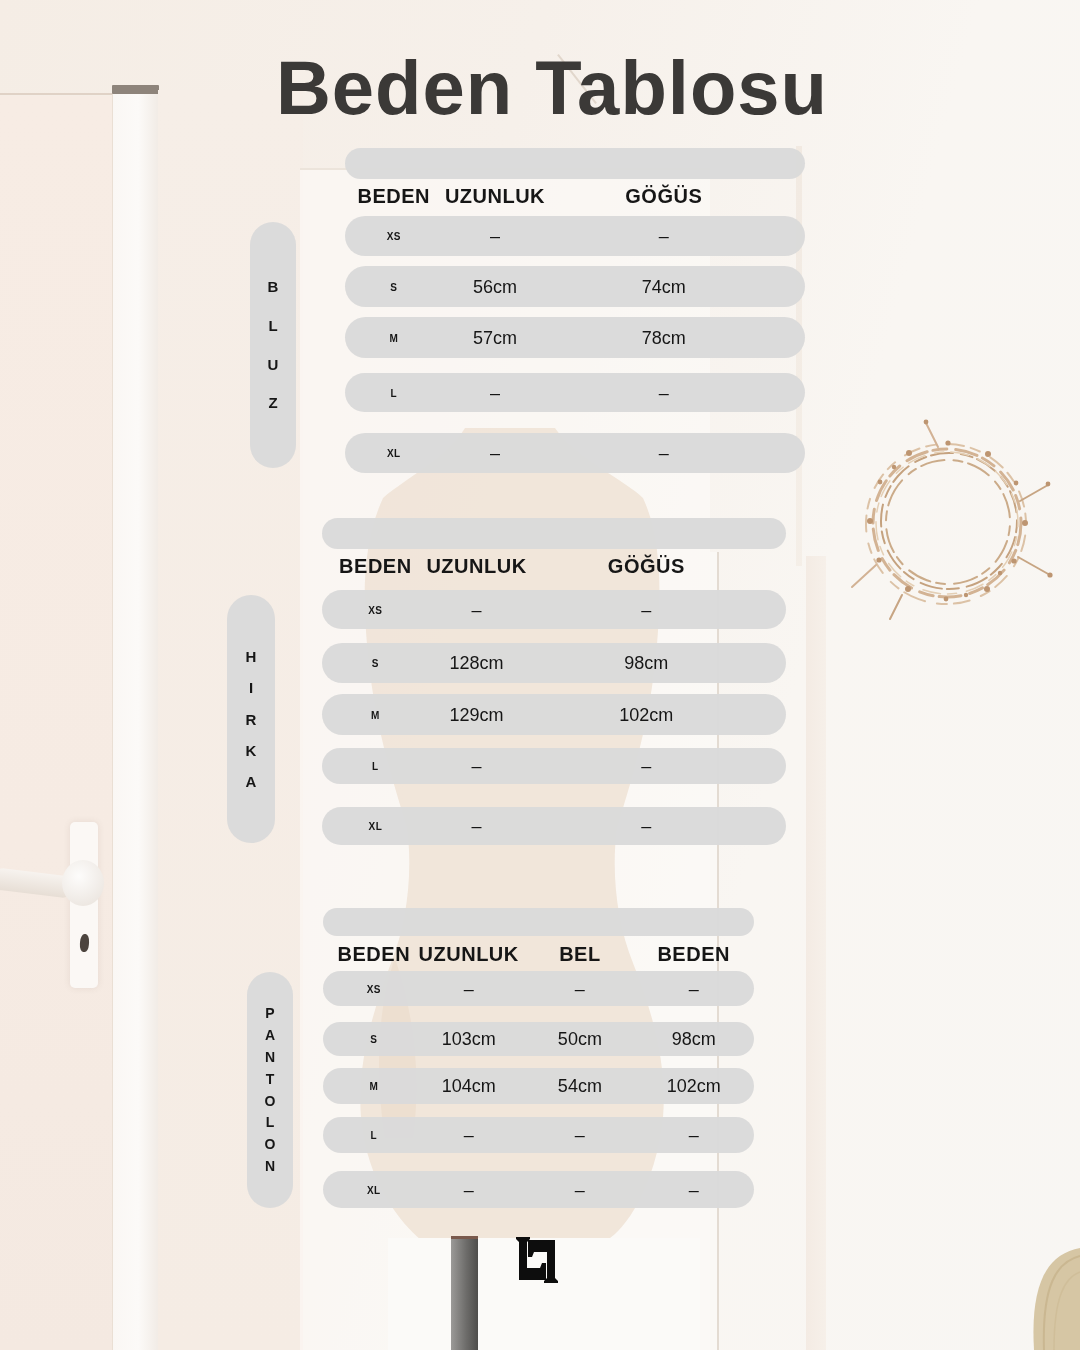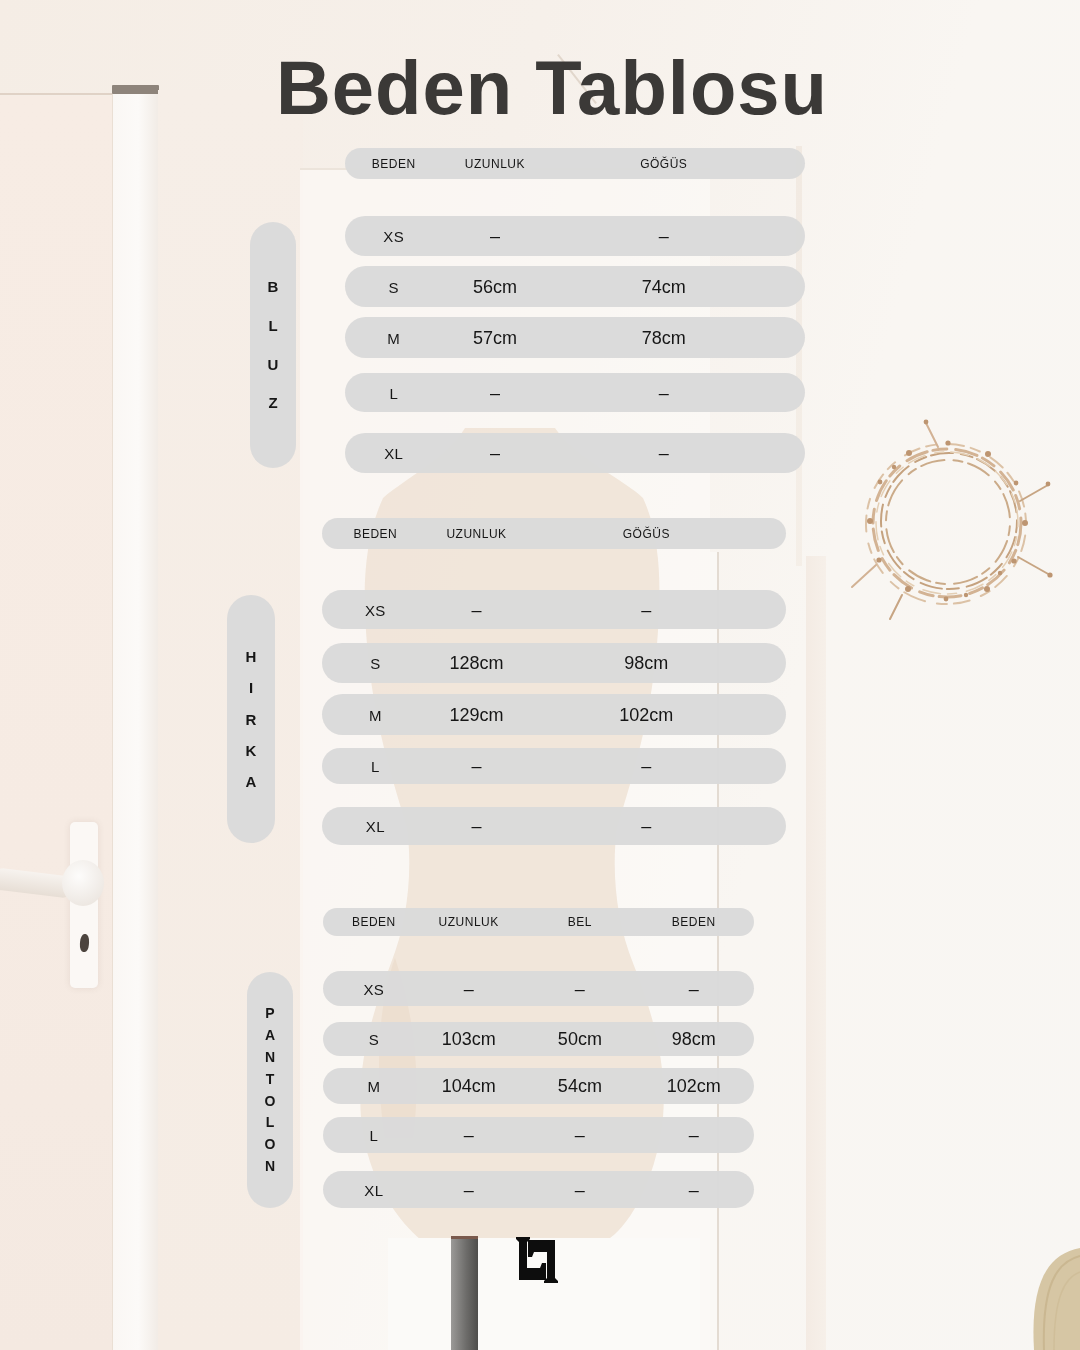--- a/index.html
+++ b/index.html
@@ -37,22 +37,22 @@
   .t2{left:322px;width:464px;}
   .t3{left:323px;width:431px;}
   #t1h{top:148px;height:31px;} #t1r1{top:216px;height:40px;} #t1r2{top:266px;height:41px;}
   #t1r3{top:317px;height:41px;} #t1r4{top:373px;height:39px;} #t1r5{top:433px;height:40px;}
   #t2h{top:518px;height:31px;} #t2r1{top:590px;height:39px;} #t2r2{top:643px;height:40px;}
   #t2r3{top:694px;height:41px;} #t2r4{top:748px;height:36px;} #t2r5{top:807px;height:38px;}
   #t3h{top:908px;height:28px;} #t3r1{top:971px;height:35px;} #t3r2{top:1022px;height:34px;}
   #t3r3{top:1068px;height:36px;} #t3r4{top:1117px;height:36px;} #t3r5{top:1171px;height:37px;}
 
   .cell{position:absolute;top:50%;transform:translate(-50%,-50%);white-space:nowrap;color:#161616;}
-  .hdr{font-weight:400;font-size:12px;letter-spacing:.5px;}
-  .size{font-weight:400;font-size:15px;letter-spacing:.4px;}
+  .hdr{font-weight:700;font-size:20px;letter-spacing:.5px;margin-top:32px;}
+  .size{font-weight:700;font-size:10px;letter-spacing:.4px;}
   .val{font-weight:400;font-size:18px;}
   .t1 .c1{left:10.6%;} .t1 .c2{left:32.6%;} .t1 .c3{left:69.3%;}
   .t2 .c1{left:11.5%;} .t2 .c2{left:33.3%;} .t2 .c3{left:69.9%;}
   .t3 .c1{left:11.8%;} .t3 .c2{left:33.8%;} .t3 .c3{left:59.6%;} .t3 .c4{left:86.0%;}
 
   .catpill{position:absolute;background:rgba(218,218,218,.97);border-radius:999px;display:flex;align-items:center;justify-content:center;}
   #cat1{left:250px;top:222px;width:46px;height:246px;}
   #cat2{left:227px;top:595px;width:48px;height:248px;}
   #cat3{left:247px;top:972px;width:46px;height:236px;}
   .catname{writing-mode:vertical-rl;text-orientation:upright;font-weight:700;color:#161616;}

